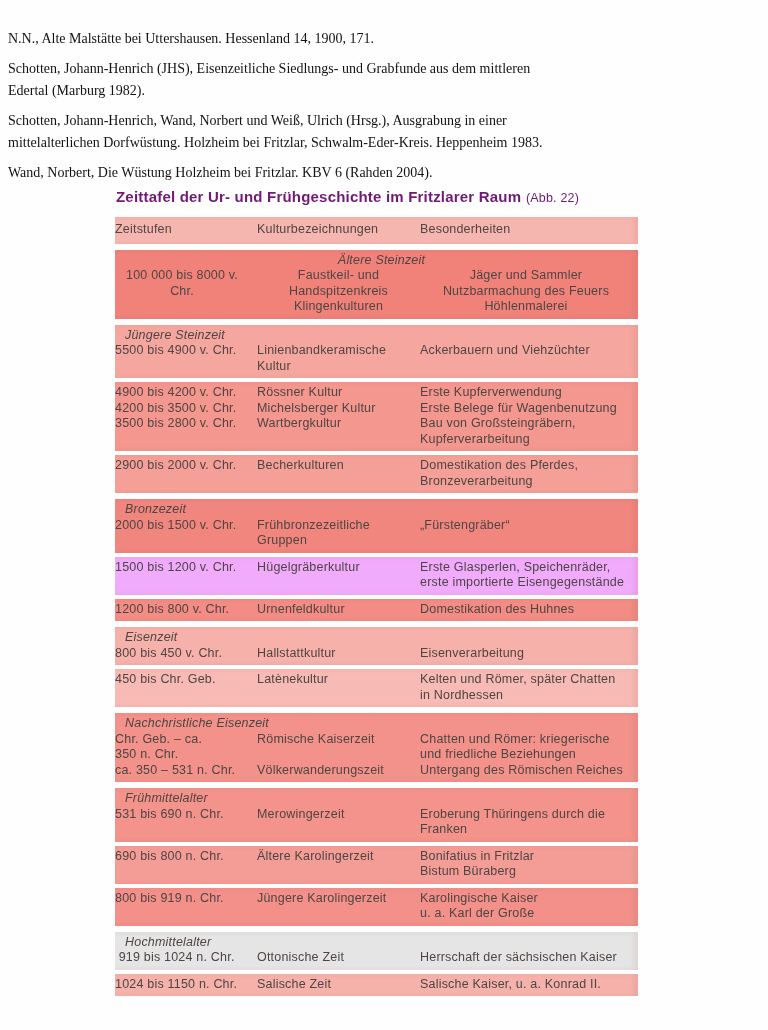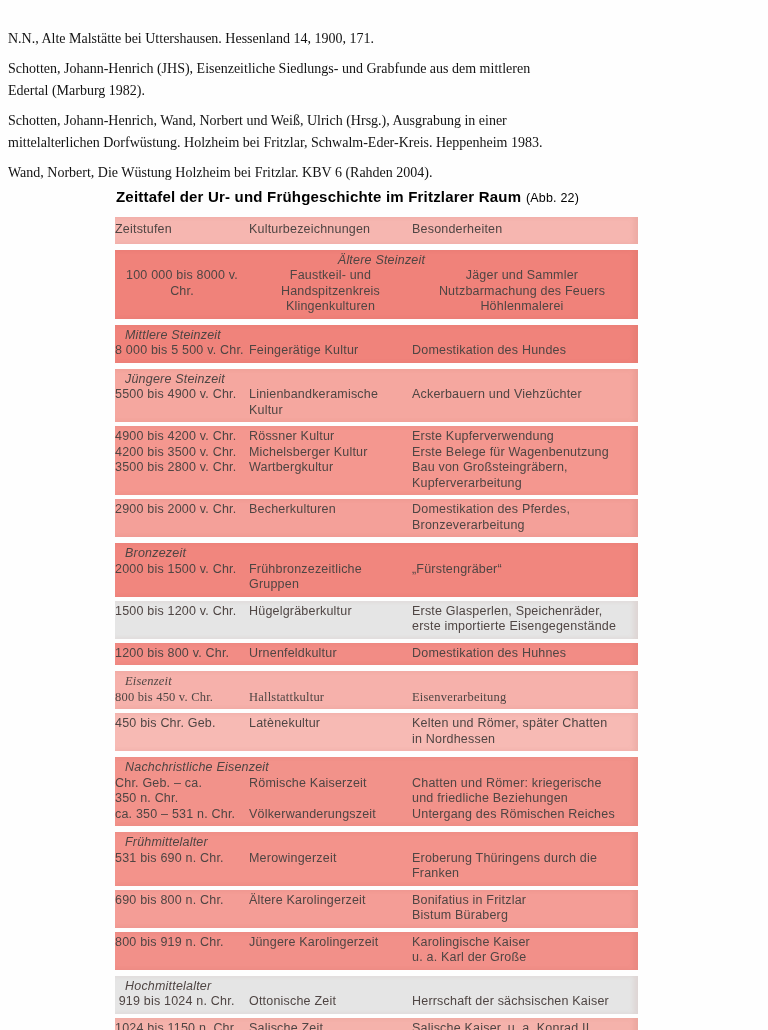--- a/index.html
+++ b/index.html
@@ -36,21 +36,21 @@
   .figure {
     position: absolute;
     left: 115px;
     top: 188px;
     width: 523px;
     font-family: "Liberation Sans", sans-serif;
     color: #4f4543;
   }
   .fig-title {
     margin: 0 0 11px 1px;
-    color: #000000;
+    color: #701a75;
     letter-spacing: 0.2px;
   }
   .fig-title .t-main {
     font-size: 15px;
     font-weight: bold;
   }
   .fig-title .t-suffix {
     font-size: 12.5px;
     font-weight: normal;
   }
@@ -66,21 +66,21 @@
   }
   .band.era-start { margin-top: 6px; }
   .row { display: flex; }
   .cell {
     font-size: 12.5px;
     line-height: 15.5px;
     letter-spacing: 0.2px;
     white-space: pre-line;
   }
   .c1 { flex: none; width: 134px; }
-  .c2 { flex: none; width: 163px; }
+  .c2 { flex: none; width: 163px; margin-left: 8px; }
   .c3 { flex: 1; padding-right: 6px; }
   .era {
     font-size: 12.5px;
     line-height: 15.5px;
     letter-spacing: 0.2px;
     font-style: italic;
     padding-left: 10px;
   }
 </style>
 </head>
@@ -115,28 +115,20 @@
           <div class="row">
             <div class="cell c1">100&nbsp;000 bis 8000 v. Chr.</div>
             <div class="cell c2">Faustkeil- und
 Handspitzenkreis
 Klingenkulturen</div>
             <div class="cell c3">Jäger und Sammler
 Nutzbarmachung des Feuers
 Höhlenmalerei</div>
           </div>
         </div>
-        <div class="band era-start" style="background: rgb(240, 131, 123);">
-          <div class="era">Mittlere Steinzeit</div>
-          <div class="row">
-            <div class="cell c1">8&nbsp;000 bis 5&nbsp;500 v. Chr.</div>
-            <div class="cell c2">Feingerätige Kultur</div>
-            <div class="cell c3">Domestikation des Hundes</div>
-          </div>
-        </div>
         <div class="band era-start" style="background: rgb(245, 167, 159);">
           <div class="era">Jüngere Steinzeit</div>
           <div class="row">
             <div class="cell c1">5500 bis 4900 v. Chr.</div>
             <div class="cell c2">Linienbandkeramische
 Kultur</div>
             <div class="cell c3">Ackerbauern und Viehzüchter</div>
           </div>
         </div>
         <div class="band" style="background: rgb(244, 151, 143);">
@@ -166,36 +158,36 @@
           </div>
         </div>
         <div class="band era-start" style="background: rgb(241, 134, 126);">
           <div class="era">Bronzezeit</div>
           <div class="row">
             <div class="cell c1">2000 bis 1500 v. Chr.</div>
             <div class="cell c2">Frühbronzezeitliche Gruppen</div>
             <div class="cell c3">„Fürstengräber“</div>
           </div>
         </div>
-        <div class="band" style="background: #e5e5e5;">
+        <div class="band" style="background: #f0abfc;">
           <div class="row">
             <div class="cell c1">1500 bis 1200 v. Chr.</div>
             <div class="cell c2">Hügelgräberkultur</div>
             <div class="cell c3">Erste Glasperlen, Speichenräder,
 erste importierte Eisengegenstände</div>
           </div>
         </div>
         <div class="band" style="background: rgb(242, 140, 133);">
           <div class="row">
             <div class="cell c1">1200 bis 800 v. Chr.</div>
             <div class="cell c2">Urnenfeldkultur</div>
             <div class="cell c3">Domestikation des Huhnes</div>
           </div>
         </div>
-        <div class="band era-start" style="background: rgb(246, 177, 171); font-family: Liberation Serif, serif;">
+        <div class="band era-start" style="background: rgb(246, 177, 171);">
           <div class="era">Eisenzeit</div>
           <div class="row">
             <div class="cell c1">800 bis 450 v. Chr.</div>
             <div class="cell c2">Hallstattkultur</div>
             <div class="cell c3">Eisenverarbeitung</div>
           </div>
         </div>
         <div class="band" style="background: rgb(247, 186, 180);">
           <div class="row">
             <div class="cell c1">450 bis Chr. Geb.</div>

